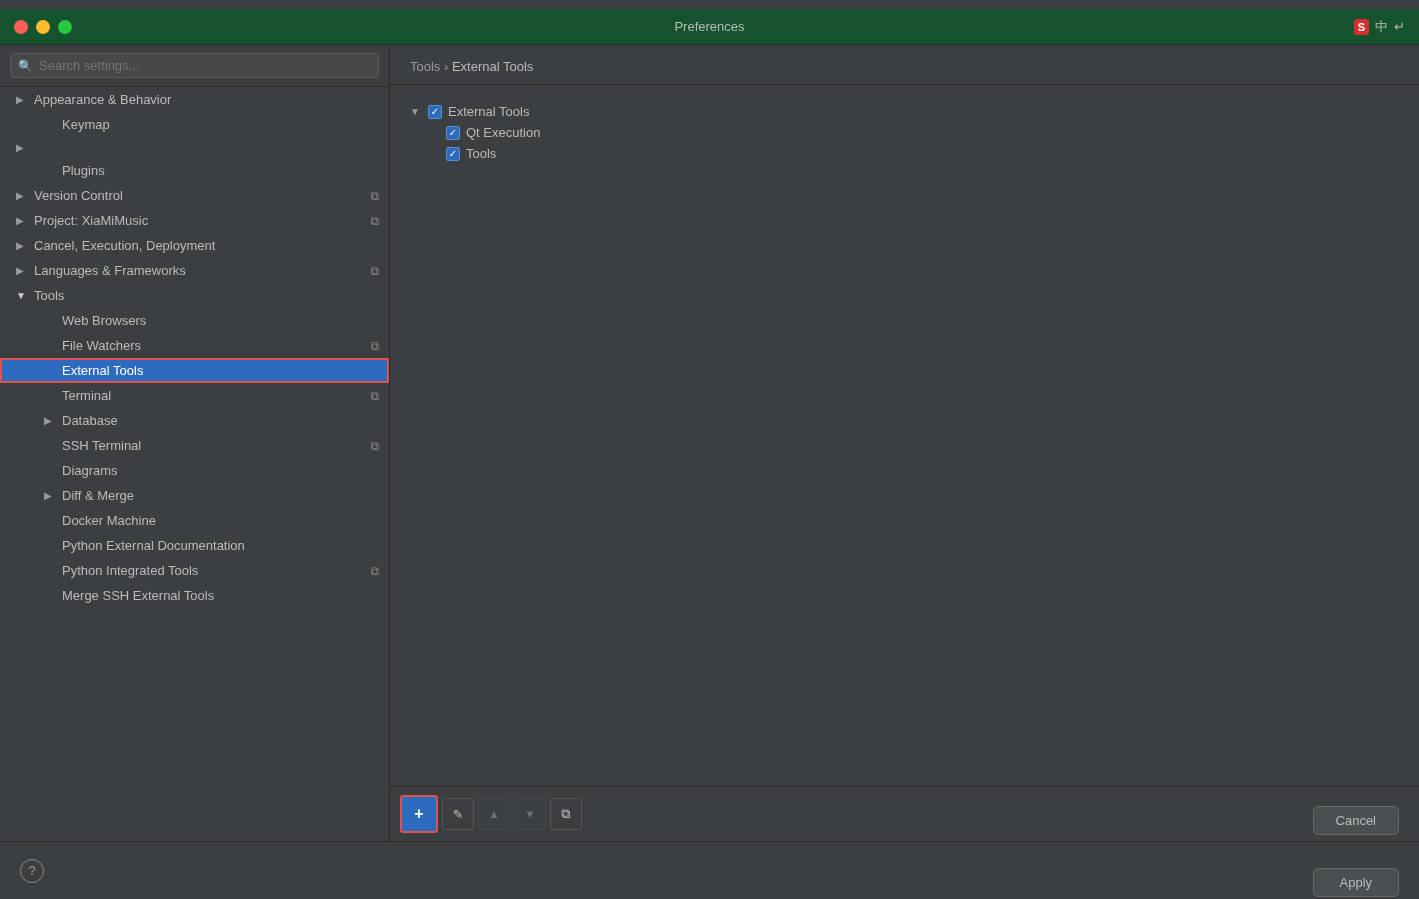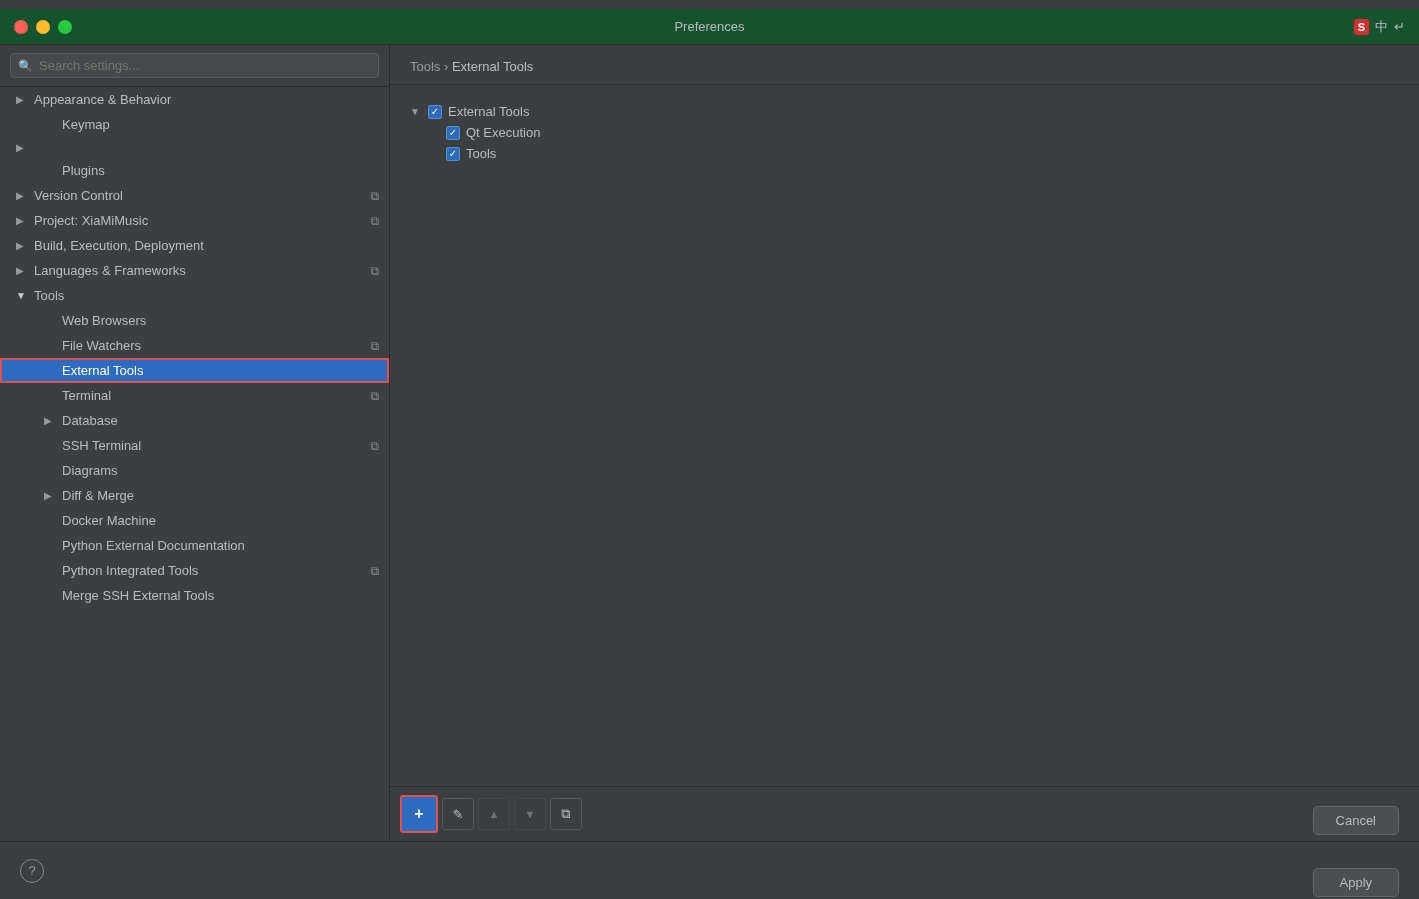--- a/index.html
+++ b/index.html
@@ -353,21 +353,21 @@
       </div>
 
       <div class="sidebar-item">
         <span class="arrow">▶</span>
         <span class="item-label">Project: XiaMiMusic</span>
         <span class="badge-icon">⧉</span>
       </div>
 
       <div class="sidebar-item">
         <span class="arrow">▶</span>
-        <span class="item-label">Build, Execution, Deployment</span>
+        <span class="item-label">Cancel, Execution, Deployment</span>
       </div>
 
       <div class="sidebar-item">
         <span class="arrow">▶</span>
         <span class="item-label">Languages &amp; Frameworks</span>
         <span class="badge-icon">⧉</span>
       </div>
 
       <div class="sidebar-item">
         <span class="arrow expanded">▼</span>

